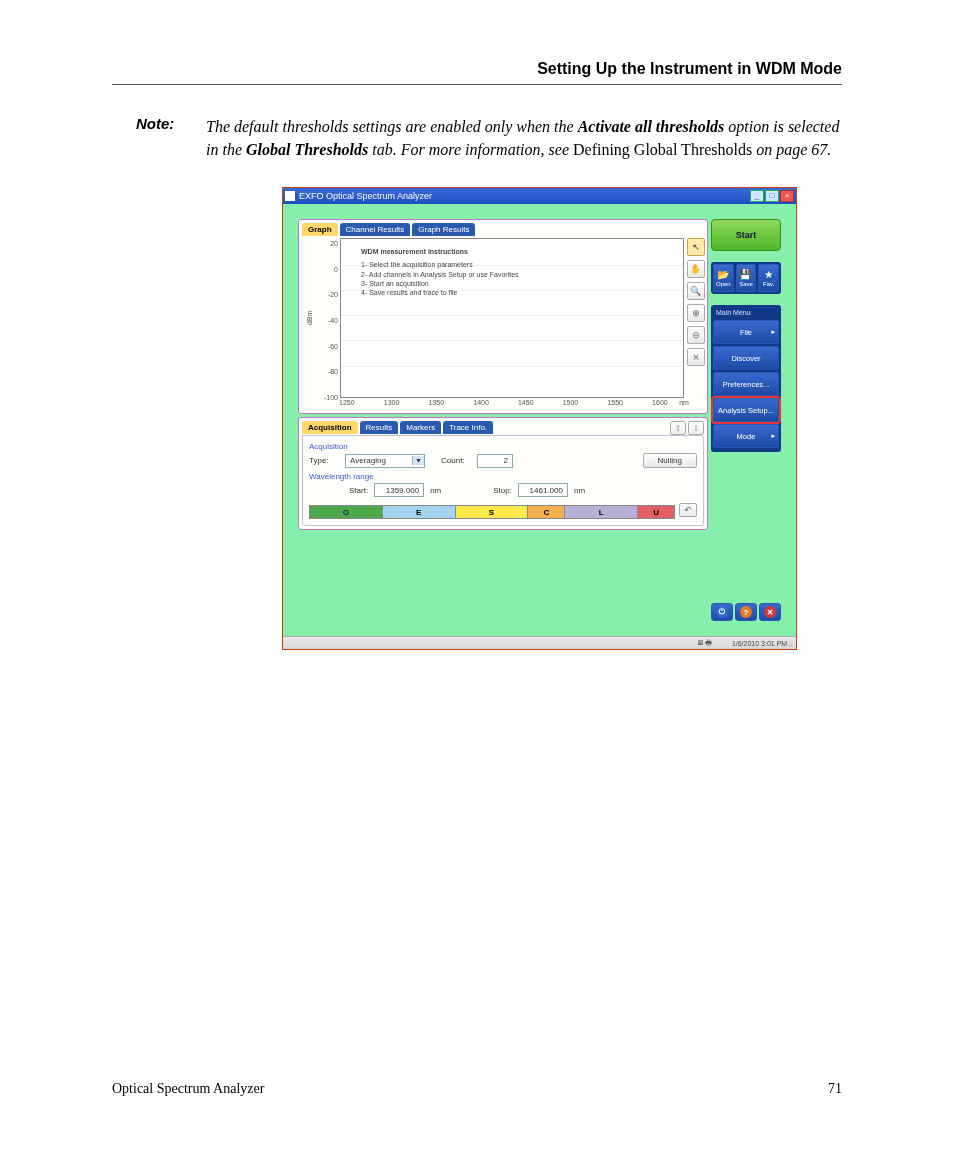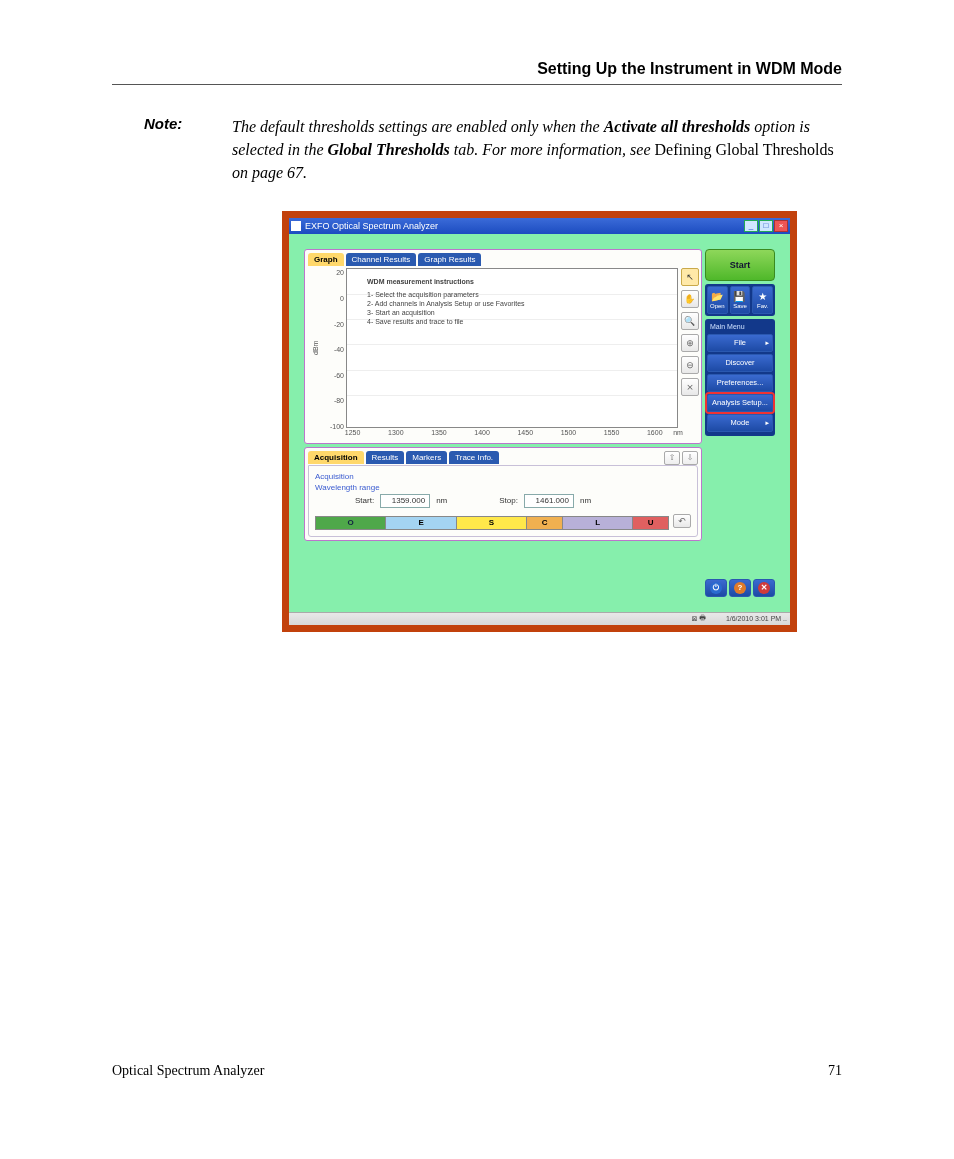--- a/index.html
+++ b/index.html
@@ -43,23 +43,22 @@
     margin-bottom: 14px;
   }
   .para {
     font-size: 16px;
     line-height: 1.45;
     margin-bottom: 18px;
   }
   .note-row {
     display: flex;
     align-items: flex-start;
-    margin-left: 32px;
+    margin-left: 24px;
     margin-bottom: 26px;
-    gap: 18px;
   }
   .note-label {
     font-family: Verdana, Arial, sans-serif;
     font-weight: bold;
     font-style: italic;
     font-size: 15px;
     width: 70px;
     flex-shrink: 0;
   }
   .note-body {
@@ -88,21 +87,21 @@
     font-style: italic;
     width: 28px;
     flex-shrink: 0;
   }
   .step-body .b { font-weight: bold; }
 
   
   .shot {
     width: 515px;
     margin-left: 170px;
-    border: 7px solid #c2410c;
+    border: 1px solid #c2410c;
     font-family: Tahoma, Verdana, sans-serif;
     font-size: 8px;
     background: #fff;
   }
   .titlebar {
     background: linear-gradient(#3b6bd8, #1c4cc0);
     color: #fff;
     height: 16px;
     display: flex;
     align-items: center;
@@ -242,21 +241,21 @@
   }
   .range-bar {
     display: flex; height: 14px; margin-top: 4px;
     font-size: 8px; font-weight: bold; text-align: center;
   }
   .range-bar div { flex: 1; border: 1px solid #888; border-left: none; display: flex; align-items: center; justify-content: center; }
   .range-bar div:first-child { border-left: 1px solid #888; }
 
   .right-col {
     width: 70px;
-    display: flex; flex-direction: column; gap: 3px;
+    display: flex; flex-direction: column; gap: 11px;
   }
   .start-btn {
     background: linear-gradient(#8ed75a,#4fb82a);
     border: 1px solid #3a8a20;
     border-radius: 4px;
     height: 32px;
     color: #113; font-weight: bold; font-size: 9px;
     display: flex; align-items: center; justify-content: center;
   }
   .trio {
@@ -281,21 +280,21 @@
     border-radius: 3px;
     padding: 2px;
   }
   .menu-header {
     color: #cde0ff; font-size: 7px; padding: 2px 3px;
   }
   .menu-item {
     background: linear-gradient(#3a6ad0,#1d4aa5);
     border: 1px solid #2a58b0;
     color: #fff; font-size: 7.5px;
-    height: 18px; margin: 2px 0;
+    height: 24px; margin: 2px 0;
     display: flex; align-items: center; justify-content: center;
     position: relative;
     border-radius: 2px;
   }
   .menu-item .chev { position: absolute; right: 3px; font-size: 7px; }
   .menu-item.hl {
     box-shadow: 0 0 0 2px #e33;
   }
   .status-trio {
     display: flex; gap: 2px; margin-top: auto;
@@ -318,21 +317,21 @@
     height: 13px;
     display: flex; align-items: center;
     font-size: 7px; color: #444;
     padding: 0 3px;
     border-top: 1px solid #aaa;
   }
   .statusbar .spacer { flex: 1; }
 
   .footer {
     position: absolute;
-    bottom: 80px;
+    bottom: 62px;
     left: 112px;
     right: 112px;
     display: flex;
     justify-content: space-between;
     font-size: 14px;
   }
   .footer .pg { font-weight: normal; }
 </style>
 </head>
 <body>
@@ -433,20 +432,32 @@
               <div class="tab">Markers</div>
               <div class="tab">Trace Info.</div>
             </div>
             <div class="bp-top-right">
               <div class="mini-arrow">⇧</div>
               <div class="mini-arrow">⇩</div>
             </div>
           </div>
           <div class="bp-body">
             <div class="fieldgroup-label">Acquisition</div>
+            <div class="row">
+              <span class="lbl">Type:</span>
+              <div class="combo" style="width:80px">
+                <span class="cval">Averaging</span>
+                <span style="flex:1"></span>
+                <span class="carrow">▾</span>
+              </div>
+              <span class="lbl" style="margin-left:10px">Count:</span>
+              <div class="numbox">2</div>
+              <span style="flex:1"></span>
+              <div class="wide-btn">Nulling</div>
+            </div>
             <div class="fieldgroup-label">Wavelength range</div>
             <div class="row" style="justify-content:flex-start; padding-left:40px;">
               <span>Start:</span>
               <div class="numbox" style="min-width:50px">1359.000</div>
               <span>nm</span>
               <span style="width:40px"></span>
               <span>Stop:</span>
               <div class="numbox" style="min-width:50px">1461.000</div>
               <span>nm</span>
             </div>

